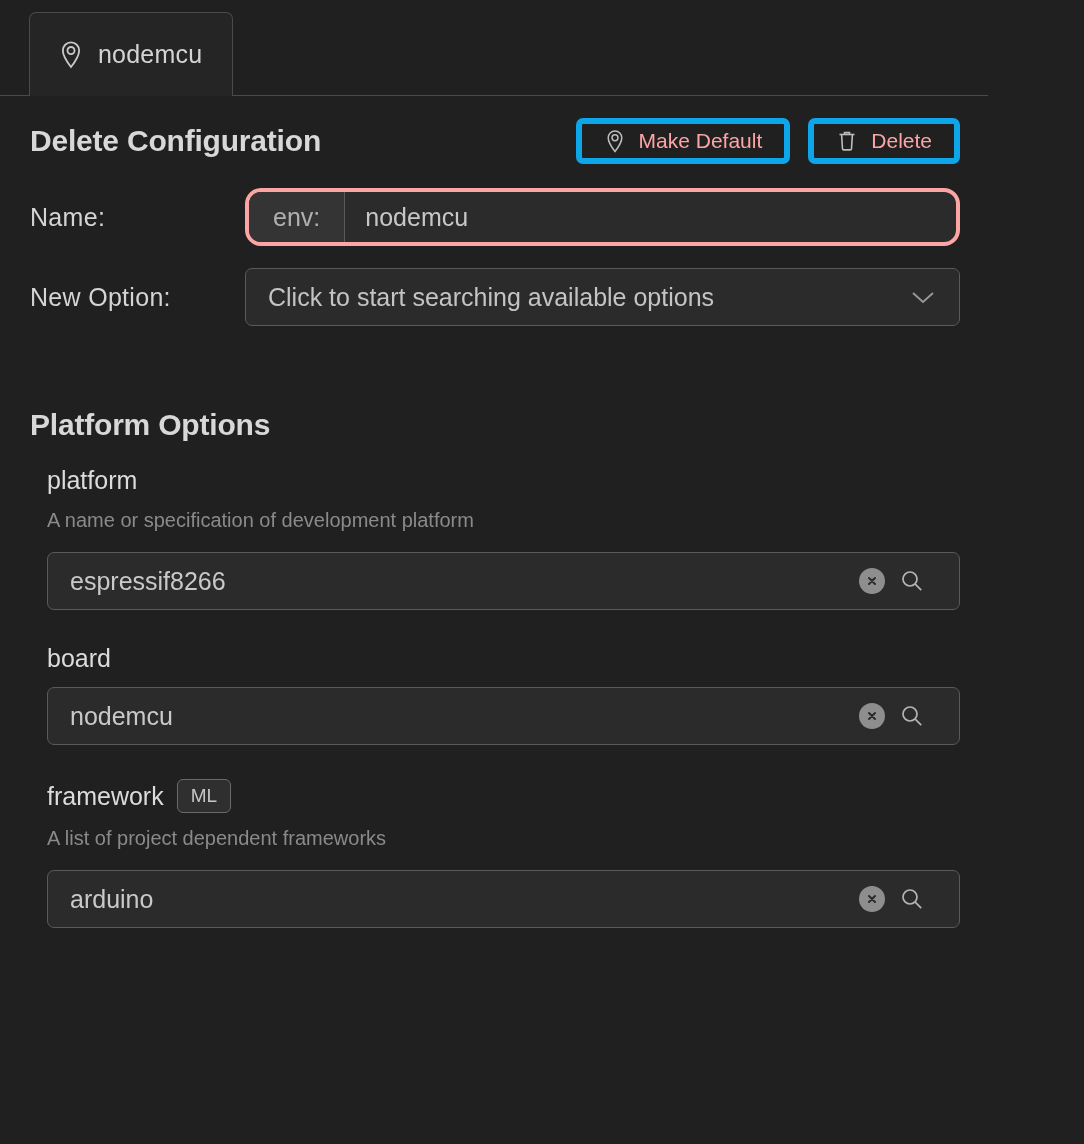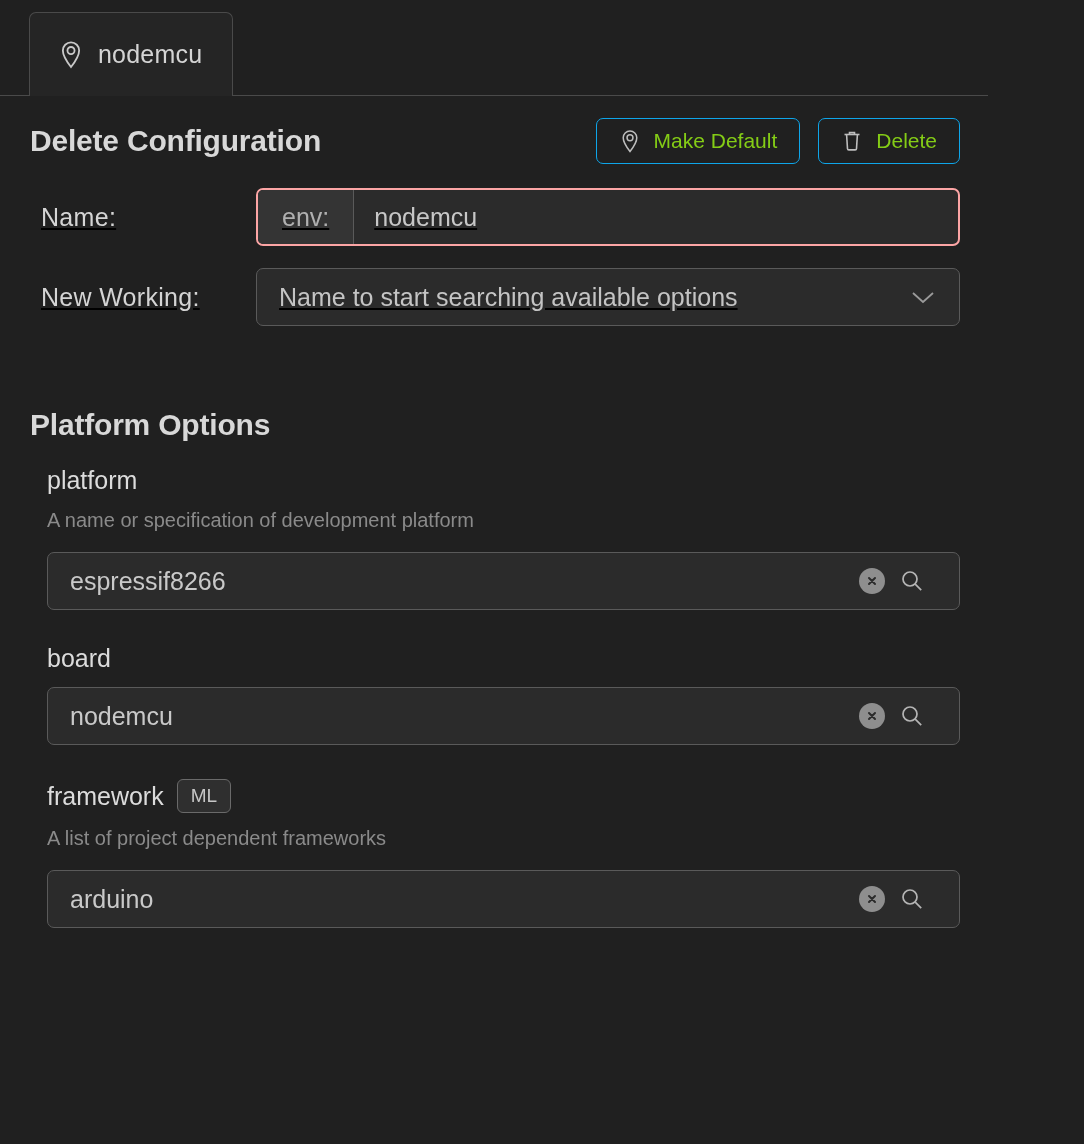--- a/index.html
+++ b/index.html
@@ -70,51 +70,50 @@
     letter-spacing: -.2px;
   }
   .head-actions { display: flex; gap: 18px; }
   .btn {
     display: inline-flex;
     align-items: center;
     gap: 13px;
     height: 46px;
     padding: 0 22px;
     background: #202020;
-    border: 1px solid #0ea5e9;
+    border: 6px solid #0ea5e9;
     border-radius: 7px;
-    color: #84cc16;
+    color: #fca5a5;
     font-size: 21px;
     cursor: pointer;
   }
 
   
   .form {
-    padding: 24px 28px 0 41px;
-    text-decoration: underline;
+    padding: 24px 28px 0 30px;
   }
   .frow {
     display: flex;
     align-items: center;
     margin-bottom: 22px;
   }
   .frow-label {
     width: 215px;
     flex: 0 0 215px;
     font-size: 25px;
     color: #d4d4d4;
     letter-spacing: .3px;
   }
   .field-group {
     flex: 1;
     display: flex;
     align-items: stretch;
     height: 58px;
-    border: 2px solid #fca5a5;
-    border-radius: 7px;
+    border: 4px solid #fca5a5;
+    border-radius: 16px;
     overflow: hidden;
     background: #2b2b2b;
   }
   .field-prefix {
     display: flex;
     align-items: center;
     padding: 0 24px;
     background: #343434;
     border-right: 1px solid #5a5a5a;
     color: #b0b0b0;
@@ -265,23 +264,23 @@
 
     <div class="frow">
       <div class="frow-label">Name:</div>
       <div class="field-group">
         <div class="field-prefix">env:</div>
         <div class="field-value">nodemcu</div>
       </div>
     </div>
 
     <div class="frow">
-      <div class="frow-label">New Working:</div>
+      <div class="frow-label">New Option:</div>
       <div class="select-field">
-        <span class="select-text">Name to start searching available options</span>
+        <span class="select-text">Click to start searching available options</span>
         <span class="icon">
           <svg width="28" height="18" viewBox="0 0 28 18" fill="none" stroke="#9a9a9a" stroke-width="1.8">
             <path d="M4 5l10 9 10-9"></path>
           </svg>
         </span>
       </div>
     </div>
 
   </div>
 

